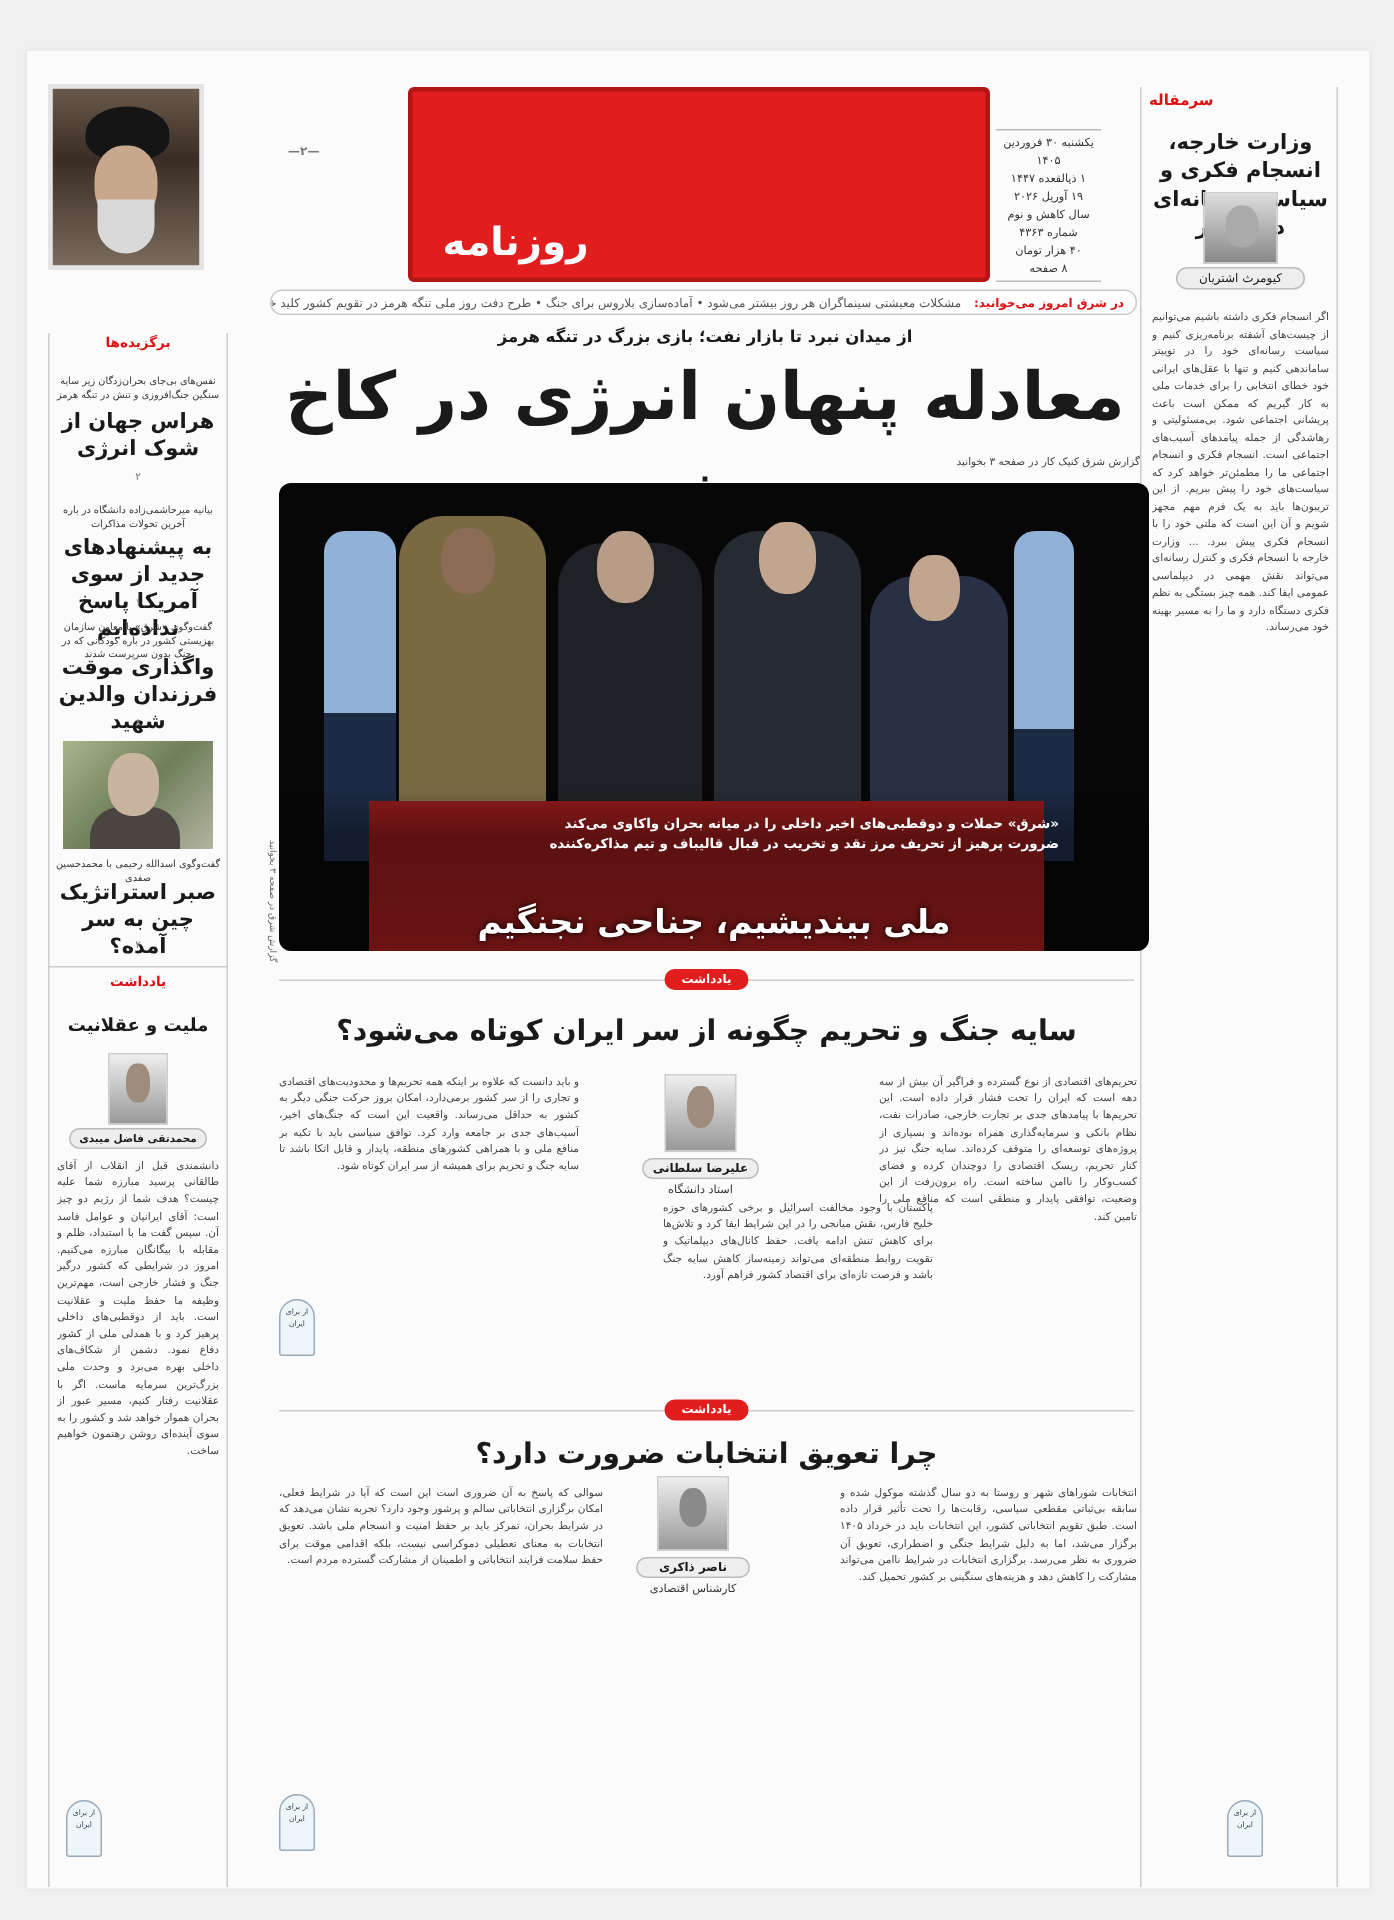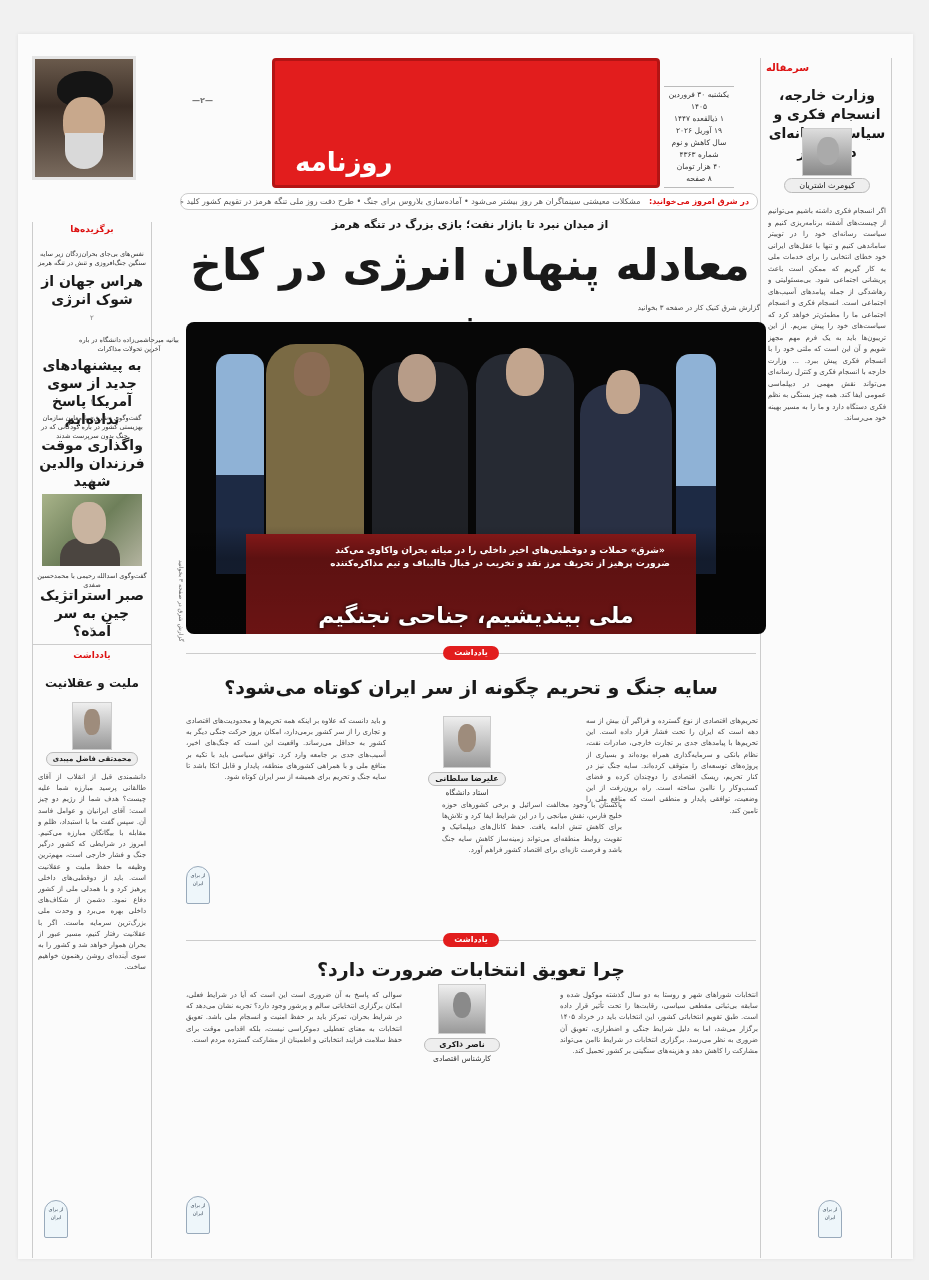--- a/index.html
+++ b/index.html
@@ -40,21 +40,21 @@
   
   .kicker { left: 180px; top: 218px; width: 580px; text-align: center; font-size: 11px; font-weight: bold; }
   .headline { left: 180px; top: 232px; width: 580px; text-align: center; font-size: 44px; font-weight: bold; line-height: 66px; letter-spacing: -1px; font-family: "DejaVu Sans", sans-serif; }
   .report-credit { left: 600px; top: 304px; width: 160px; text-align: right; font-size: 7px; color: #444; }
 
   
   .main-photo { left: 186px; top: 322px; width: 580px; height: 312px; background: #070707; border-radius: 8px; overflow: hidden; }
   .fig { position: absolute; bottom: 40px; }
   .carpet { position: absolute; left: 60px; right: 70px; bottom: 0; height: 100px; background: #8e1a1a; }
   .photo-overlay { position: absolute; left: 0; right: 0; bottom: 0; height: 108px; background: linear-gradient(180deg, rgba(0,0,0,0) 0%, rgba(0,0,0,0.35) 30%, rgba(0,0,0,0.25) 100%); }
-  .photo-deck { position: absolute; left: 60px; right: 60px; bottom: 64px; text-align: center; color: #fff; font-size: 9px; line-height: 13px; font-weight: bold; padding-left: 48px; }
+  .photo-deck { position: absolute; left: 60px; right: 60px; bottom: 64px; color: #fff; font-size: 9px; line-height: 13px; font-weight: bold; padding-left: 48px; }
   .photo-title { position: absolute; left: 0; right: 0; bottom: 6px; text-align: center; color: #fff; font-size: 22px; font-weight: bold; text-shadow: 0 0 4px #000; }
   .photo-credit { left: 178px; top: 560px; font-size: 6px; color: #666; writing-mode: vertical-rl; }
 
   
   .section-rule { height: 12px; border-top: 1px solid #ccc; }
   .red-pill { position: absolute; width: 56px; height: 14px; background: #e21d1d; border-radius: 7px; color: #fff; font-size: 8px; font-weight: bold; text-align: center; line-height: 14px; }
   .article-title { position: absolute; text-align: center; font-size: 19px; font-weight: bold; }
   .col-text { position: absolute; font-size: 7px; line-height: 11.2px; color: #444; text-align: justify; overflow: hidden; }
   .author-photo { position: absolute; background: linear-gradient(180deg,#eee,#999); border: 1px solid #ccc; overflow: hidden; }
   .author-photo .face { position: absolute; width: 40%; height: 55%; left: 30%; top: 14%; border-radius: 45%; background: #9e8c7c; }
@@ -164,21 +164,21 @@
 <div class="author-pill" style="left:424px; top:1038px; width:76px;">ناصر ذاکری</div>
 <div class="author-role" style="left:418px; top:1054px; width:88px;">کارشناس اقتصادی</div>
 <div class="col-text" style="left:186px; top:990px; width:216px; height:240px;">سوالی که پاسخ به آن ضروری است این است که آیا در شرایط فعلی، امکان برگزاری انتخاباتی سالم و پرشور وجود دارد؟ تجربه نشان می‌دهد که در شرایط بحران، تمرکز باید بر حفظ امنیت و انسجام ملی باشد. تعویق انتخابات به معنای تعطیلی دموکراسی نیست، بلکه اقدامی موقت برای حفظ سلامت فرایند انتخاباتی و اطمینان از مشارکت گسترده مردم است.</div>
 <div class="stamp" style="left:186px; top:1196px;"><span>از برای ایران</span></div>
 
 <div class="abs left-box"></div>
 <div class="sb-kicker" style="top:224px;">برگزیده‌ها</div>
 <div class="sb-lede" style="top:250px;">نفس‌های بی‌جای بحران‌زدگان زیر سایه سنگین جنگ‌افروزی و تنش در تنگه هرمز</div>
 <div class="sb-title" style="top:272px;">هراس جهان از شوک انرژی</div>
 <div class="sb-ref" style="top:314px;">۲</div>
-<div class="sb-lede" style="top:336px;margin-left:37px;">بیانیه میرحاشمی‌زاده دانشگاه در باره آخرین تحولات مذاکرات</div>
+<div class="sb-lede" style="top:336px;">بیانیه میرحاشمی‌زاده دانشگاه در باره آخرین تحولات مذاکرات</div>
 <div class="sb-title" style="top:356px;">به پیشنهادهای جدید از سوی آمریکا پاسخ نداده‌ایم</div>
 <div class="sb-ref" style="top:398px;">۱</div>
 <div class="sb-lede" style="top:414px;text-align:center;">گفت‌وگوی «شرق» با معاون سازمان بهزیستی کشور در باره کودکانی که در جنگ بدون سرپرست شدند</div>
 <div class="sb-title" style="top:436px;">واگذاری موقت فرزندان والدین شهید</div>
 <div class="sb-ref" style="top:478px;">۸</div>
 <div class="abs sb-photo">
     <div class="body"></div>
     <div class="face"></div>
   </div>
 <div class="sb-lede" style="top:572px;">گفت‌وگوی اسدالله رحیمی با محمدحسین صفدی</div>

